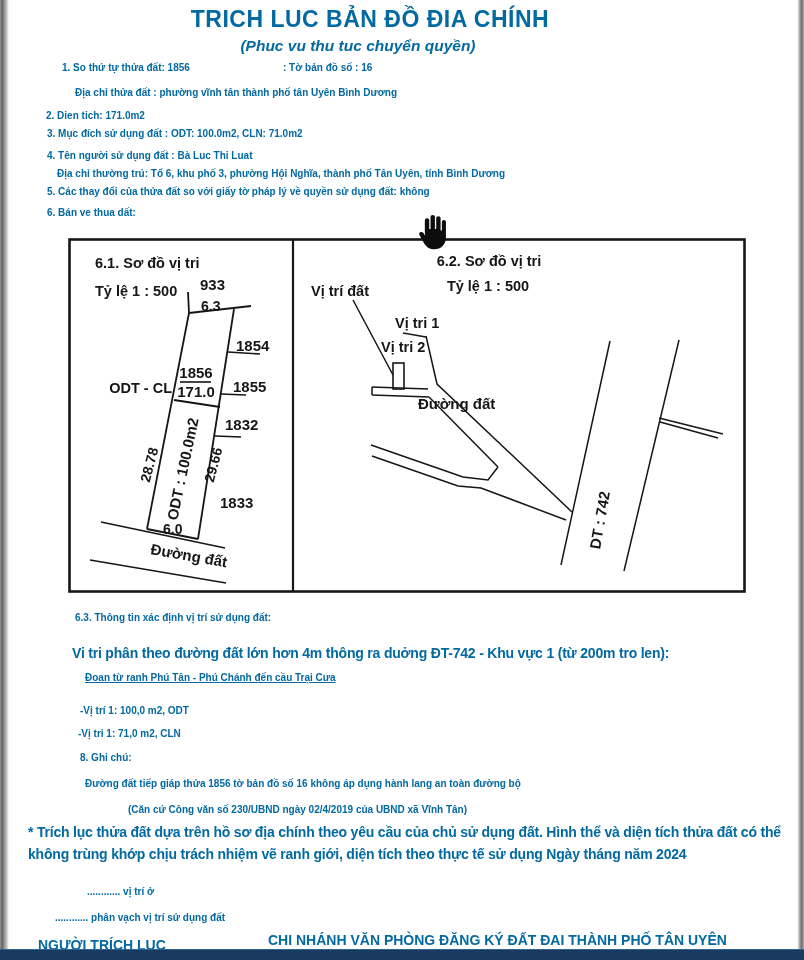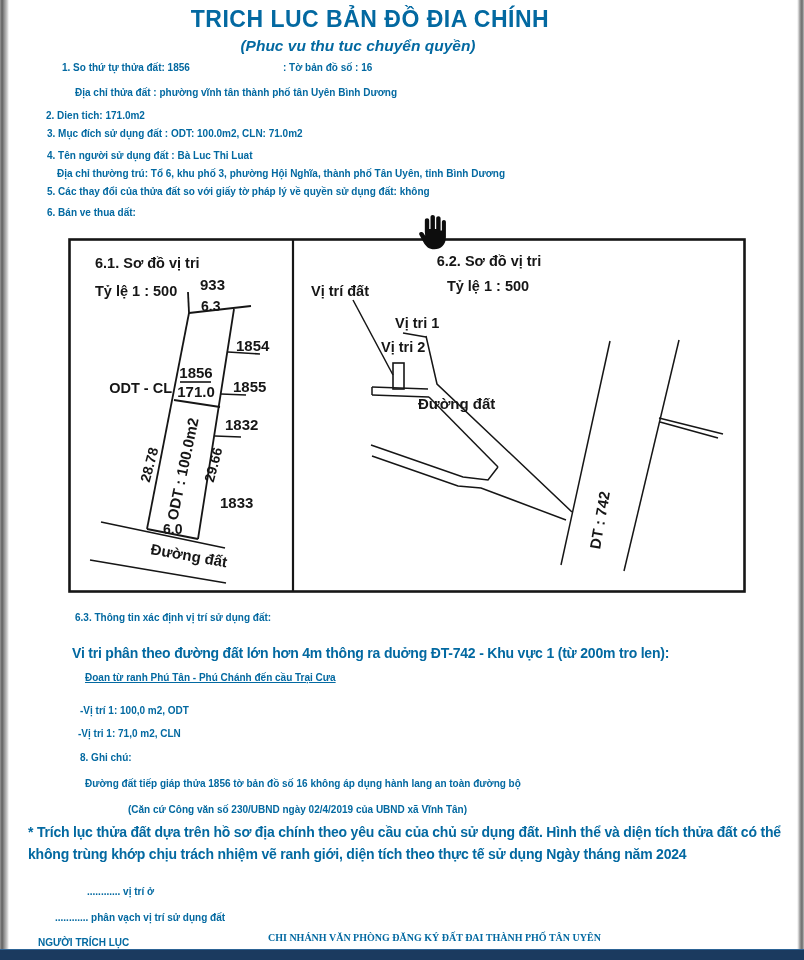--- a/index.html
+++ b/index.html
@@ -1,21 +1,21 @@
 <!DOCTYPE html>
 <html><head>
 <meta charset="utf-8">
 <style>
   html,body{margin:0;padding:0;}
   body{width:804px;height:960px;position:relative;background:#ffffff;overflow:hidden;
        font-family:"Liberation Sans","DejaVu Sans",sans-serif;}
   .abs{position:absolute;white-space:nowrap;font-weight:bold;color:#0369a1;line-height:1.15;}
   .f14{font-size:10px;text-align:center;}
   .f13{font-size:14px;letter-spacing:-0.2px;}
-  .f15{font-size:10px;}
+  .f15{font-size:14px;}
   .title{font-size:23px;letter-spacing:0.5px;}
   .subtitle{font-size:15.5px;font-style:italic;}
   .center{text-align:center;}
   #scan-edge-left{position:absolute;left:0;top:0;width:9px;height:960px;
      background:linear-gradient(to right,#9a9a9a 0,#5f5f5f 2px,#8d8d8d 4px,#c9c9c9 7px,#ffffff 9px);}
   #scan-edge-right{position:absolute;right:0;top:0;width:7px;height:960px;
      background:linear-gradient(to left,#bdbdbd 0,#6a6a6a 2px,#989898 4px,#e6e6e6 6px,#ffffff 7px);}
   #bottom-bar{position:absolute;left:0;top:949px;width:804px;height:11px;z-index:5;
      border-top:1.5px solid #2d6395;}
   #diagram-box{position:absolute;left:68px;top:238px;width:678px;height:355px;}
@@ -119,15 +119,15 @@
 
 <div class="abs f14" style="left:80px;top:752px;">8. Ghi chú:</div>
 <div class="abs f14" style="left:85px;top:778px;">Đường đất tiếp giáp thửa 1856 tờ bản đồ số 16 không áp dụng hành lang an toàn đường bộ</div>
 <div class="abs f14" style="left:128px;top:804px;">(Căn cứ Công văn số 230/UBND ngày 02/4/2019 của UBND xã Vĩnh Tân)</div>
 <div class="abs f13" style="left:28px;top:824px;">* Trích lục thửa đất dựa trên hồ sơ địa chính theo yêu cầu của chủ sử dụng đất. Hình thể và diện tích thửa đất có thể</div>
 <div class="abs f13" style="left:28px;top:846px;">không trùng khớp chịu trách nhiệm vẽ ranh giới, diện tích theo thực tế sử dụng Ngày tháng năm 2024</div>
 <div class="abs f14" style="left:55px;top:886px;margin-left:32px;">............ vị trí ở</div>
 <div class="abs f14" style="left:55px;top:912px;">............ phân vạch vị trí sử dụng đất</div>
 
 <div class="abs f15" style="left:38px;top:937px;">NGƯỜI TRÍCH LỤC</div>
-<div class="abs f15" style="left:268px;top:932px;font-family:Liberation Serif, serif;">CHI NHÁNH VĂN PHÒNG ĐĂNG KÝ ĐẤT ĐAI THÀNH PHỐ TÂN UYÊN</div>
+<div class="abs f15" style="left:268px;top:932px;">CHI NHÁNH VĂN PHÒNG ĐĂNG KÝ ĐẤT ĐAI THÀNH PHỐ TÂN UYÊN</div>
 
 <div id="bottom-bar" style="background: rgb(27, 58, 95);"></div>
 
 </body></html>

